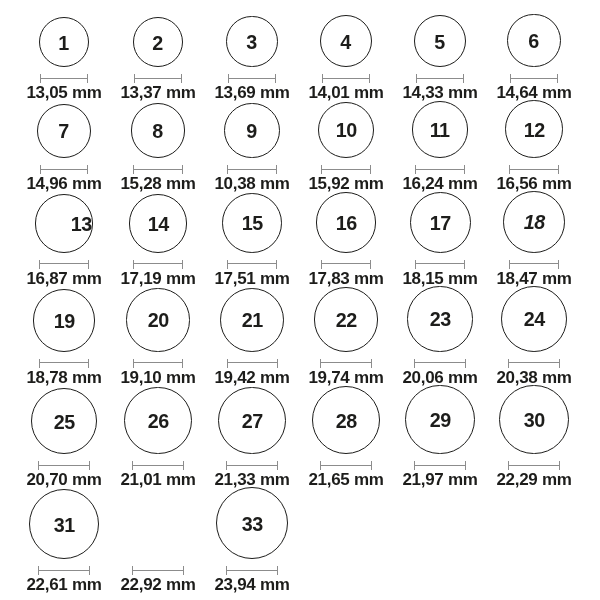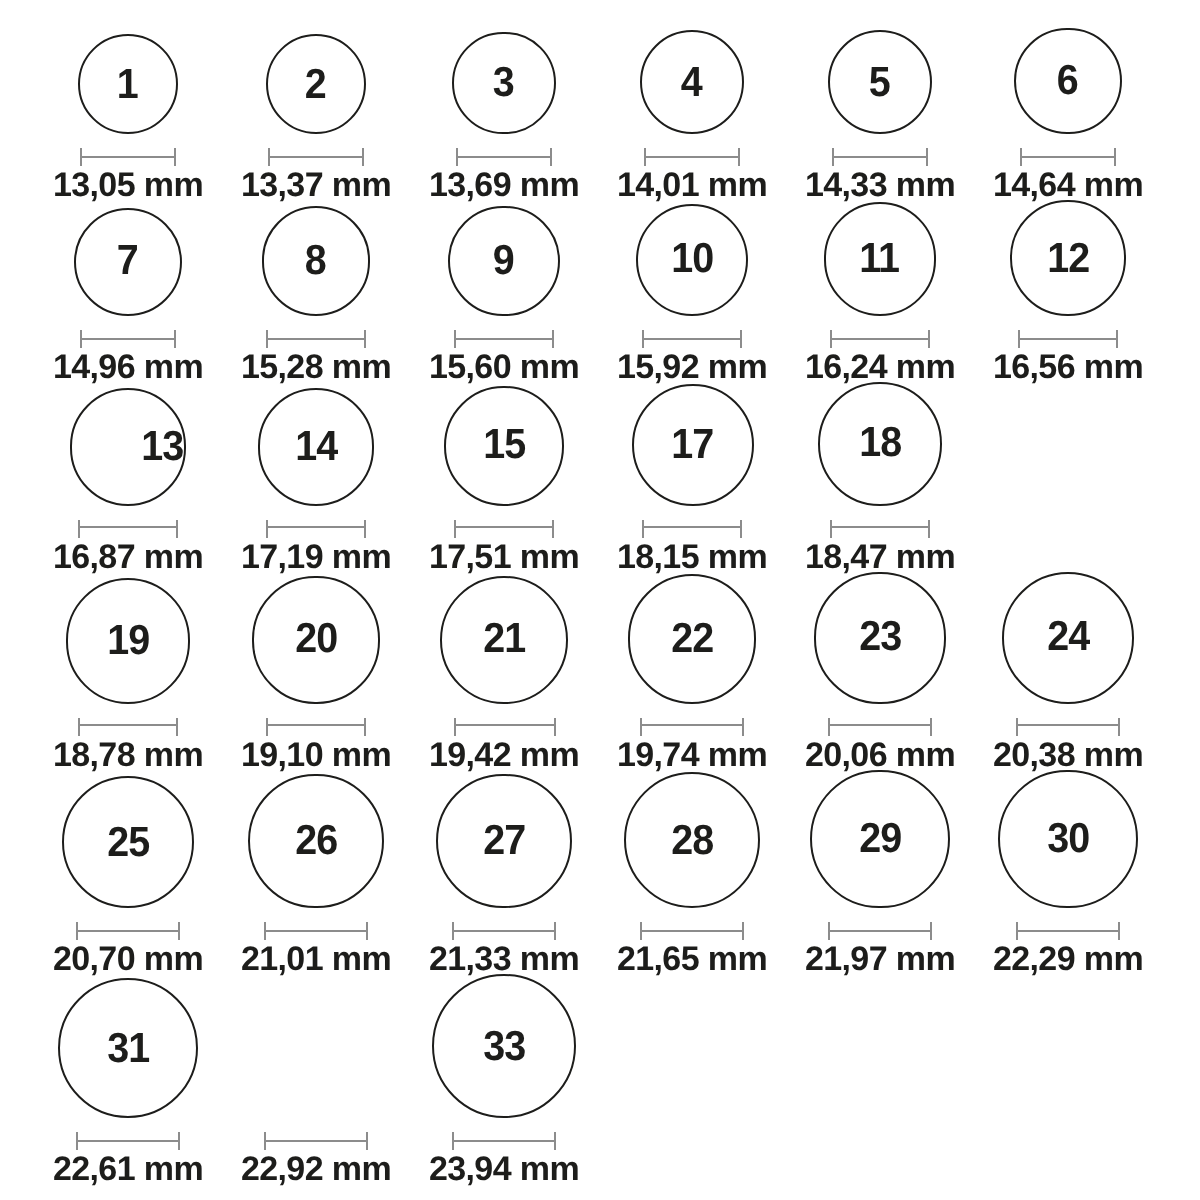--- a/index.html
+++ b/index.html
@@ -139,21 +139,21 @@
       <span class="num">8</span>
     </div>
     <div class="bar" style="width: 49.05px;"></div>
     <div class="label">15,28 mm</div>
   </div>
       <div class="cell">
     <div class="circle" style="width: 55.5px; height: 55.5px;">
       <span class="num">9</span>
     </div>
     <div class="bar" style="width: 49.2px;"></div>
-    <div class="label">15,60 mm</div>
+    <div class="label">10,38 mm</div>
   </div>
       <div class="cell">
     <div class="circle" style="width: 56.1875px; height: 56.1875px; justify-content: center;">
       <span class="num">10</span>
     </div>
     <div class="bar" style="width: 49.35px;"></div>
     <div class="label">15,92 mm</div>
   </div>
       <div class="cell">
     <div class="circle" style="width: 56.875px; height: 56.875px;">
@@ -186,28 +186,35 @@
     <div class="label">17,19 mm</div>
   </div>
       <div class="cell">
     <div class="circle" style="width: 59.625px; height: 59.625px;">
       <span class="num">15</span>
     </div>
     <div class="bar" style="width: 50.1px;"></div>
     <div class="label">17,51 mm</div>
   </div>
       <div class="cell">
+    <div class="circle" style="width: 60.3125px; height: 60.3125px;">
+      <span class="num">16</span>
+    </div>
+    <div class="bar" style="width: 50.25px;"></div>
+    <div class="label">17,83 mm</div>
+  </div>
+      <div class="cell">
     <div class="circle" style="width: 61px; height: 61px;">
       <span class="num">17</span>
     </div>
     <div class="bar" style="width: 50.4px;"></div>
     <div class="label">18,15 mm</div>
   </div>
       <div class="cell">
-    <div class="circle" style="width: 61.6875px; height: 61.6875px;">
+    <div class="circle" style="width: 61.6875px; height: 61.6875px; font-style: italic;">
       <span class="num">18</span>
     </div>
     <div class="bar" style="width: 50.55px;"></div>
     <div class="label">18,47 mm</div>
   </div>
     </div>
     <div class="row">
       <div class="cell">
     <div class="circle" style="width: 62.375px; height: 62.375px;">
       <span class="num">19</span>

